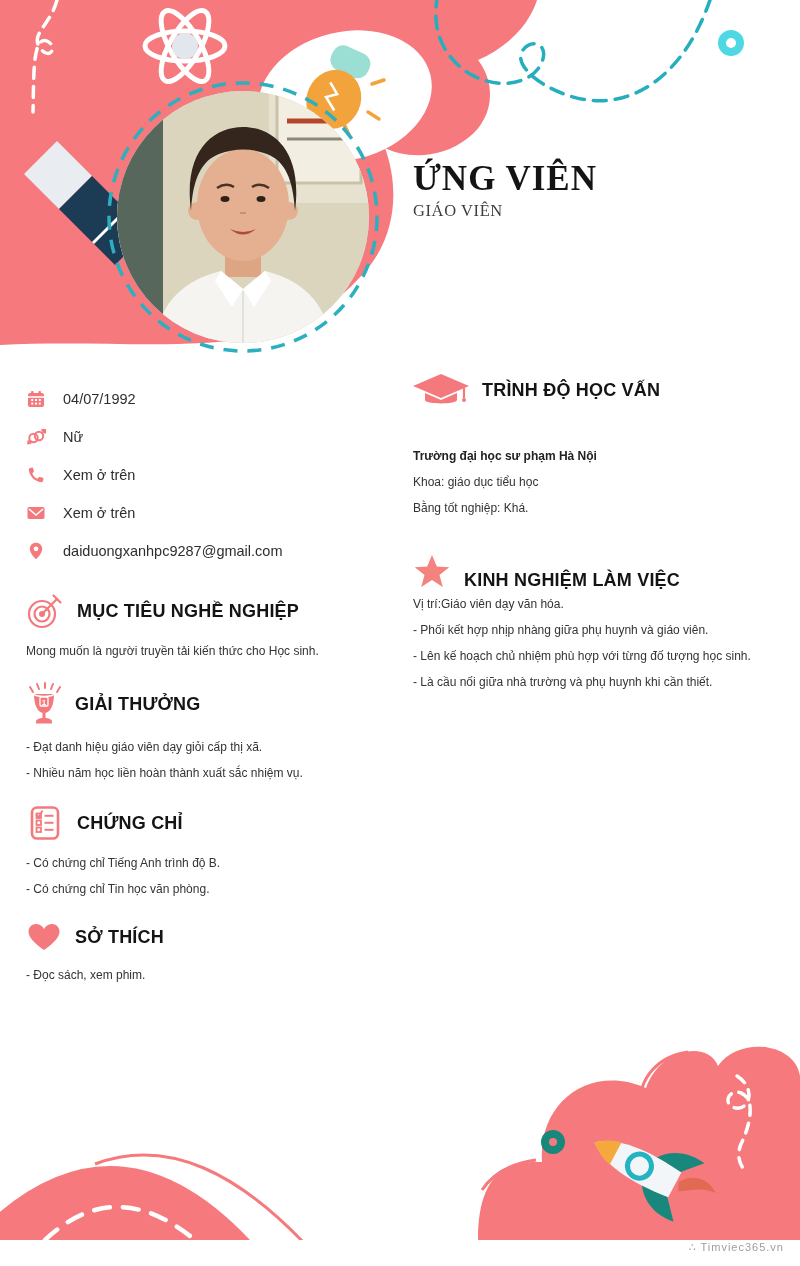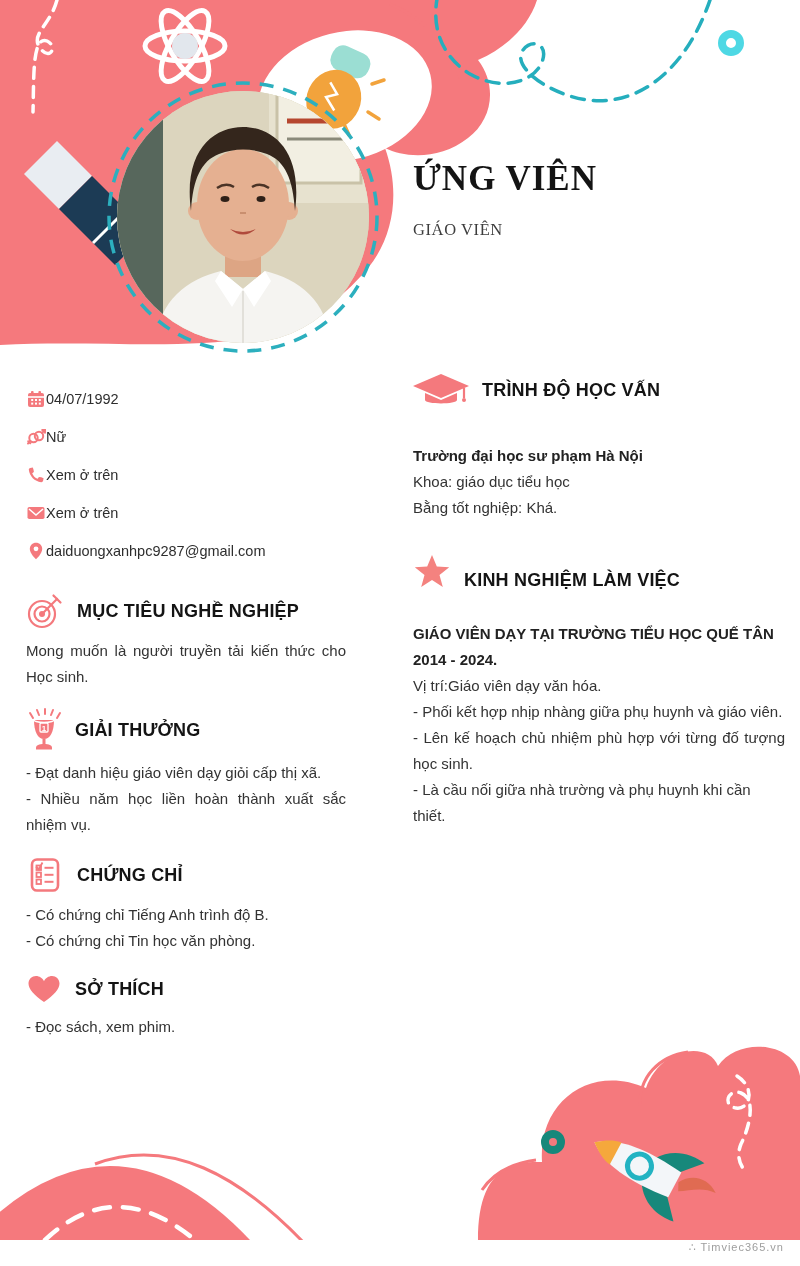--- a/index.html
+++ b/index.html
@@ -16,35 +16,35 @@
   .photo-wrap { position:absolute; left:104px; top:78px; width:278px; height:278px; z-index:3; }
   .photo-ring { position:absolute; left:0; top:0; }
   .photo-circle {
     position:absolute; left:13px; top:13px; width:252px; height:252px;
     border-radius:50%; overflow:hidden; background:#dcd5be;
   }
 
   
   .name-block { position:absolute; left:413px; top:160px; z-index:3;font-family:Liberation Serif, serif; }
   .name { margin:0; font-size:35px; font-weight:bold; letter-spacing:1px; color:#141414; line-height:1.1; }
-  .role { margin-top:21px; font-size:16.5px; letter-spacing:0.6px; color:#3d3d3d; }
+  .role { margin-top:2px; font-size:16.5px; letter-spacing:0.6px; color:#3d3d3d; }
 
   
   .col-left  { position:absolute; left:26px;  top:380px; width:320px; z-index:3; }
   .col-right { position:absolute; left:413px; top:373px; width:372px; z-index:3; }
 
-  .c-row { display:flex; align-items:center; height:38px; }
+  .c-row { display:flex; align-items:center; height:38px; gap:17px; }
   .c-ico { flex:none; width:20px; display:flex; justify-content:center; }
   .c-txt { font-size:14.5px; color:#2e2e2e; }
 
   .sec-head { display:flex; align-items:center; gap:13px; }
   .sec-ico { flex:none; display:flex; }
   .sec-title { font-size:18px; font-weight:bold; color:#141414; letter-spacing:0.2px; }
 
-  .par { font-size:15px; line-height:26px; color:#333333; margin:0; }
+  .par { font-size:12px; line-height:26px; color:#333333; margin:0; }
   .just { text-align:justify; }
   .bold { font-weight:bold; color:#222222; }
 
   .mt8  { margin-top:8px; }
   .mt18 { margin-top:18px; }
   .mt22 { margin-top:22px; }
   .mt30 { margin-top:30px; }
   .mt32 { margin-top:32px;align-items:flex-end; }
   .mt36 { margin-top:36px; }
 
@@ -288,21 +288,20 @@
     <p class="par">Bằng tốt nghiệp: Khá.</p>
 
     <div class="sec-head mt32">
       <span class="sec-ico">
         <svg width="38" height="38" viewBox="0 0 38 38">
           <polygon points="19,2 23.8,13.5 36.2,14.2 26.5,22 29.8,34 19,27 8.2,34 11.5,22 1.8,14.2 14.2,13.5" fill="#F4827F"></polygon>
         </svg>
       </span>
       <span class="sec-title">KINH NGHIỆM LÀM VIỆC</span>
     </div>
-    <p class="par bold mt30">GIÁO VIÊN DẠY TẠI TRƯỜNG TIỂU HỌC QUẾ TÂN 2014 - 2024.</p>
     <p class="par">Vị trí:Giáo viên dạy văn hóa.</p>
     <p class="par">- Phối kết hợp nhịp nhàng giữa phụ huynh và giáo viên.</p>
     <p class="par just">- Lên kế hoạch chủ nhiệm phù hợp với từng đố tượng học sinh.</p>
     <p class="par">- Là cầu nối giữa nhà trường và phụ huynh khi cần thiết.</p>
   </div>
 
   <svg class="deco deco-bottom" width="800" height="204" viewBox="0 0 800 204">
     <path d="M-30,204 Q110,56 250,204 Z" fill="#F5797D"></path>
     <path d="M45,204 Q115,138 195,204" stroke="#ffffff" stroke-width="4.5" fill="none" stroke-dasharray="16 13" stroke-linecap="round"></path>
     <path d="M95,128 C170,100 240,140 305,208" stroke="#F5797D" stroke-width="3" fill="none"></path>

